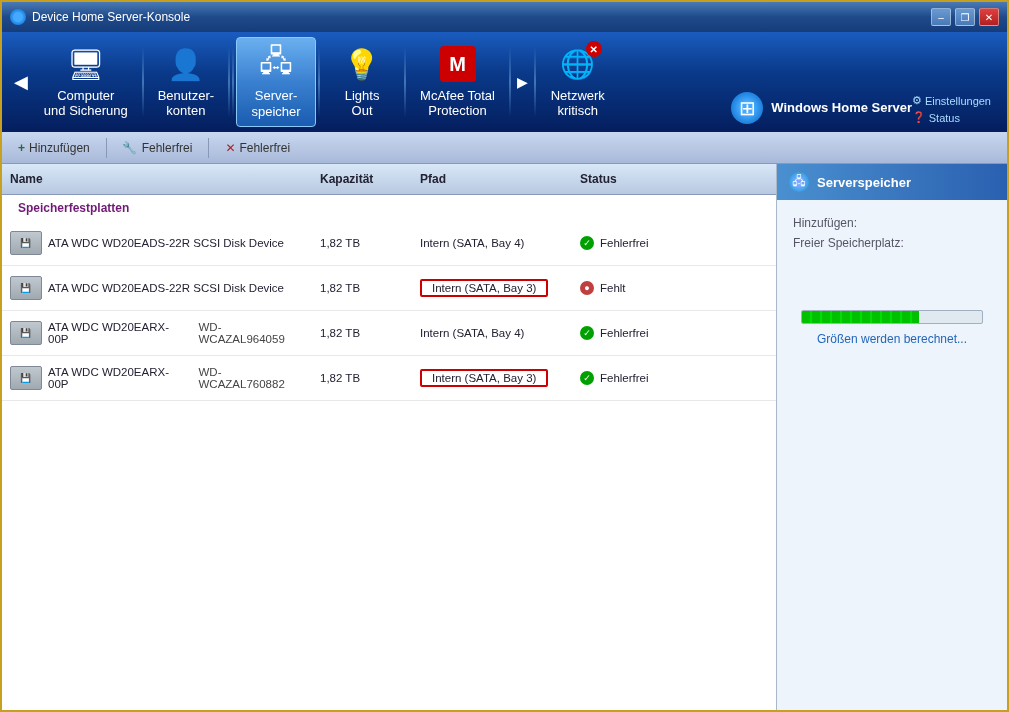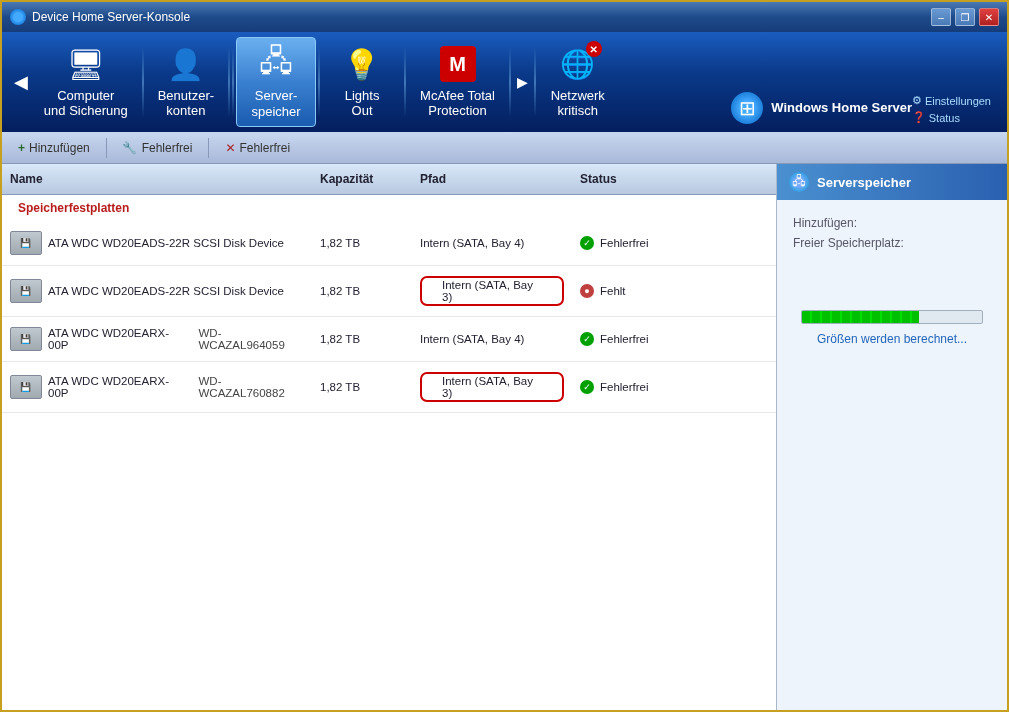--- a/index.html
+++ b/index.html
@@ -231,21 +231,21 @@
 
     
     .table-body {
       flex: 1;
       overflow-y: auto;
       background: white;
     }
     .section-header {
       padding: 6px 16px;
       font-weight: bold;
-      color: #b91c1c;
+      color: #701a75;
       font-size: 12px;
       background: white;
     }
     .table-row {
       display: grid;
       grid-template-columns: 310px 100px 160px 160px;
       border-bottom: 1px solid #e8e8e8;
       padding: 6px 0;
       align-items: center;
     }
@@ -278,22 +278,22 @@
     .status-err {
       width: 14px; height: 14px;
       background: #c04040;
       border-radius: 50%;
       display: flex; align-items: center; justify-content: center;
       color: white;
       font-size: 9px;
     }
     .path-highlighted {
       border: 2px solid #cc0000;
-      padding: 1px 20px;
-      border-radius: 7px;
+      padding: 1px 10px;
+      border-radius: 2px;
     }
 
     
     .right-panel {
       width: 230px;
       display: flex;
       flex-direction: column;
       background: #eef4fb;
       flex-shrink: 0;
     }

